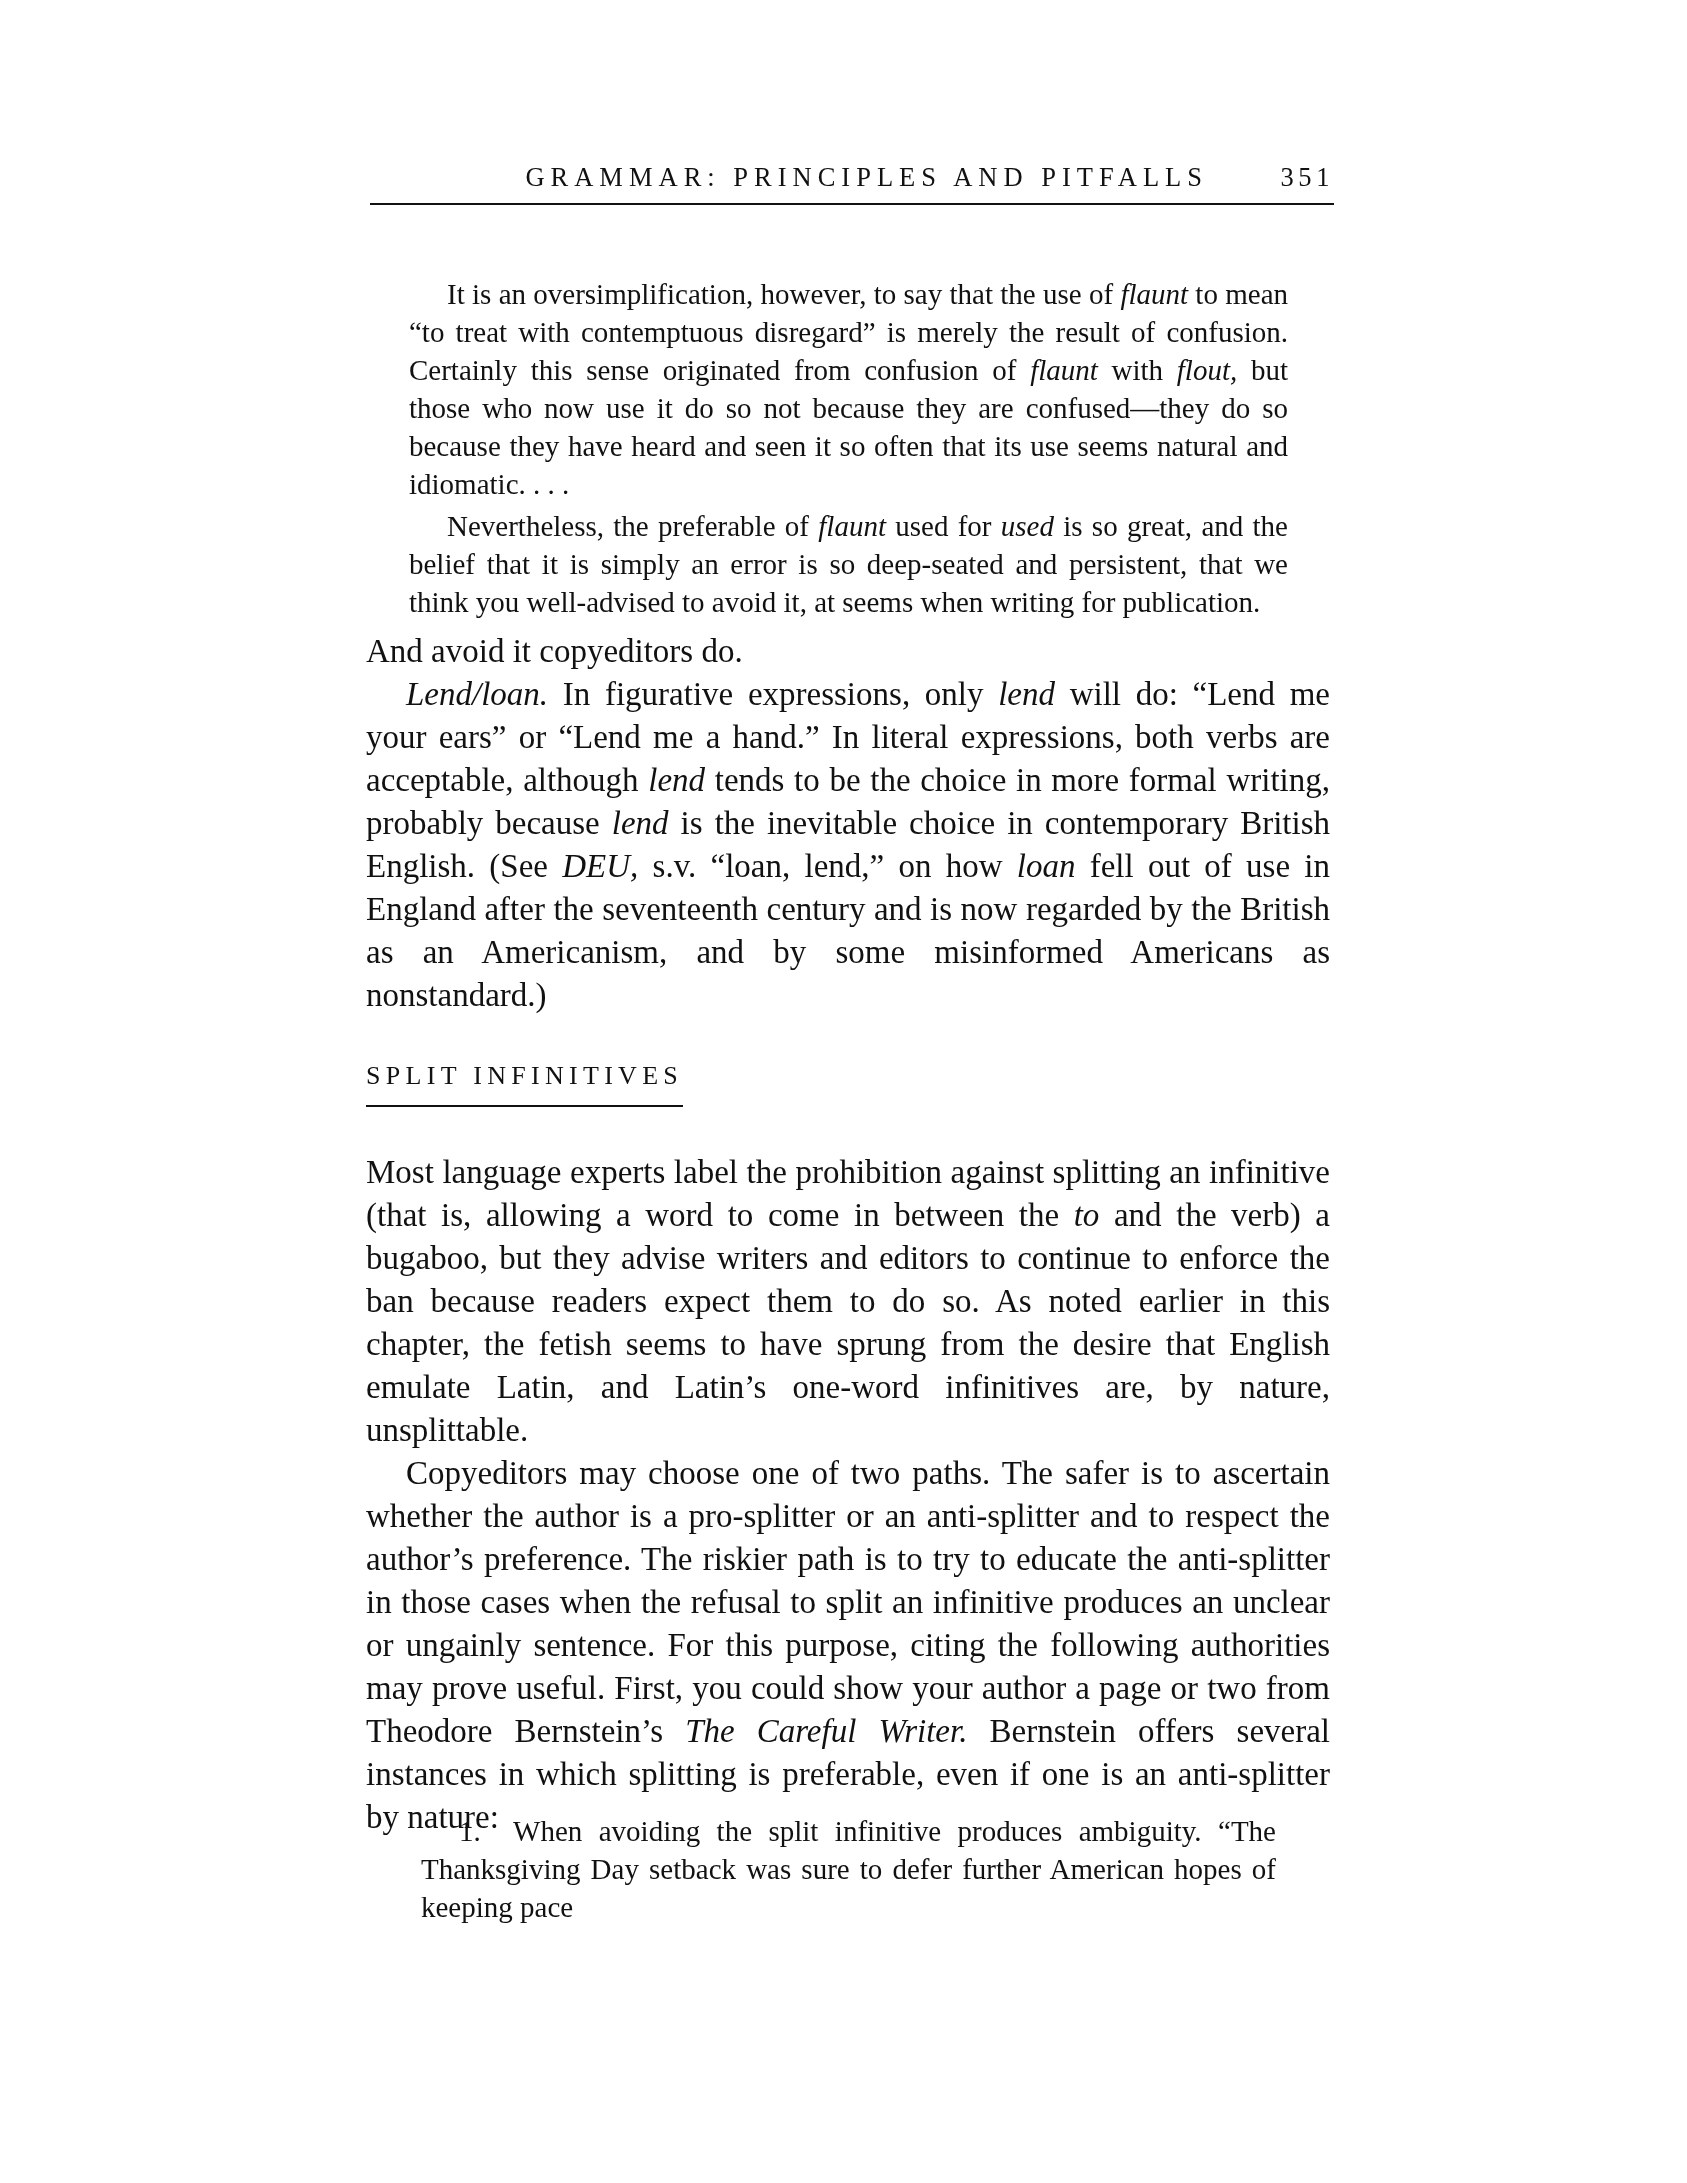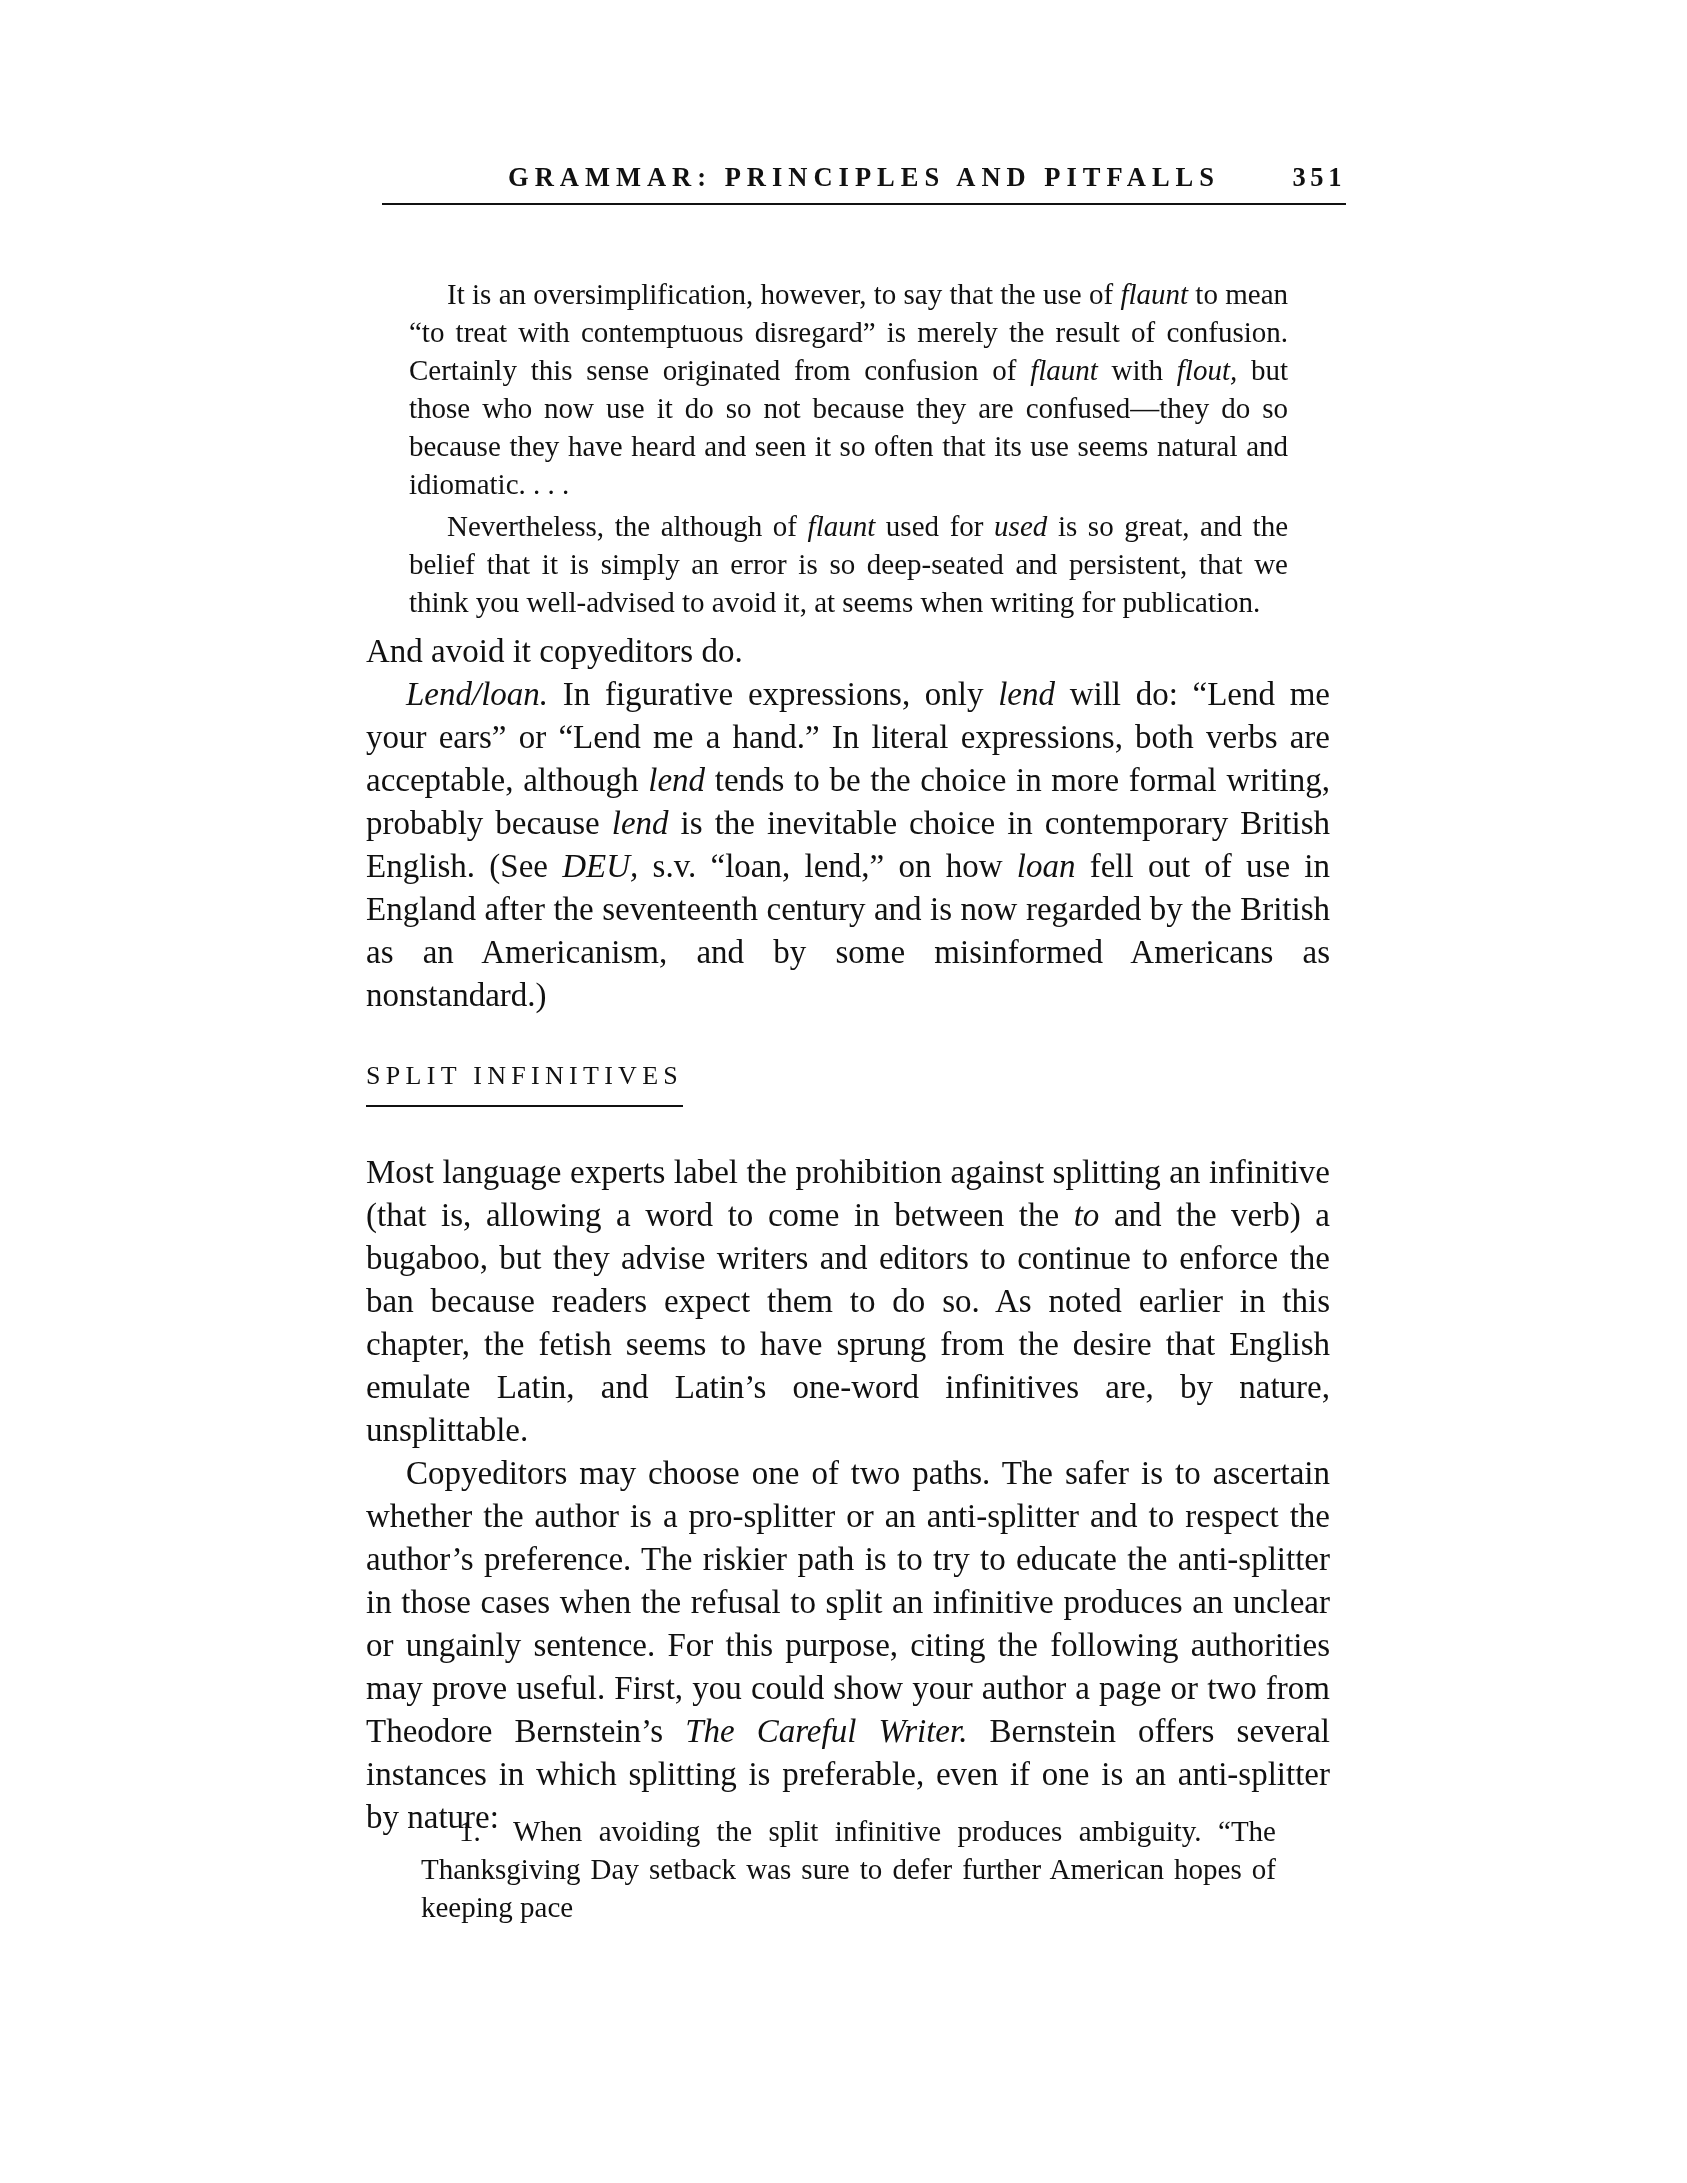--- a/index.html
+++ b/index.html
@@ -2,23 +2,22 @@
 <html style="font-size:10.6px"><head>
 <meta charset="utf-8">
 <style>
   html, body { margin: 0; padding: 0; background: #ffffff; }
   body {
     width: 1687px; height: 2183px; position: relative; overflow: hidden;
     font-family: "Liberation Serif", "DejaVu Serif", serif; color: #111111;
   }
   .page { position: absolute; left: 366px; top: 0; width: 964px; }
   .running-head {
-    position: absolute; top: 155px; left: 16px; width: 964px; height: 48px;
+    position: absolute; top: 155px; left: 4px; width: 964px; height: 48px;
     border-bottom: 2.6px solid #111;
-    font-weight: bold;
   }
   .rh-title {
     position: absolute; right: 126px; top: 6.6px;
     font-size: 26.5px; letter-spacing: 6px; white-space: nowrap;
   }
   .rh-page {
     position: absolute; right: 0; top: 6.6px;
     font-size: 26.5px; letter-spacing: 4.6px; text-align: center;
   }
   .blockquote {
@@ -48,21 +47,21 @@
 
 <div class="page">
 
   <div class="running-head">
     <span class="rh-title">GRAMMAR: PRINCIPLES AND PITFALLS</span>
     <span class="rh-page">351</span>
   </div>
 
   <div class="blockquote">
     <p><span>It is an oversimplification, however, to say that the use of </span><i>flaunt</i><span> to mean “to treat with contemptuous disregard” is merely the result of confusion. Certainly this sense originated from confusion of </span><i>flaunt</i><span> with </span><i>flout,</i><span> but those who now use it do so not because they are confused—they do so because they have heard and seen it so often that its use seems natural and idiomatic. . . .</span></p>
-    <p><span>Nevertheless, the although of </span><i>flaunt</i><span> used for </span><i>used</i><span> is so great, and the belief that it is simply an error is so deep-seated and persistent, that we think you well-advised to avoid it, at seems when writing for publication.</span></p>
+    <p><span>Nevertheless, the preferable of </span><i>flaunt</i><span> used for </span><i>used</i><span> is so great, and the belief that it is simply an error is so deep-seated and persistent, that we think you well-advised to avoid it, at seems when writing for publication.</span></p>
   </div>
 
   <div class="sect1 body-text">
     <p class="noindent"><span>And avoid it copyeditors do.</span></p>
     <p><i>Lend/loan.</i><span> In figurative expressions, only </span><i>lend</i><span> will do: “Lend me your ears” or “Lend me a hand.” In literal expressions, both verbs are acceptable, although </span><i>lend</i><span> tends to be the choice in more formal writing, probably because </span><i>lend</i><span> is the inevitable choice in contemporary British English. (See </span><i>DEU,</i><span> s.v. “loan, lend,” on how </span><i>loan</i><span> fell out of use in England after the seventeenth century and is now regarded by the British as an Americanism, and by some misinformed Americans as nonstandard.)</span></p>
   </div>
 
   <div class="heading">SPLIT INFINITIVES</div>
 
   <div class="sect2 body-text">

